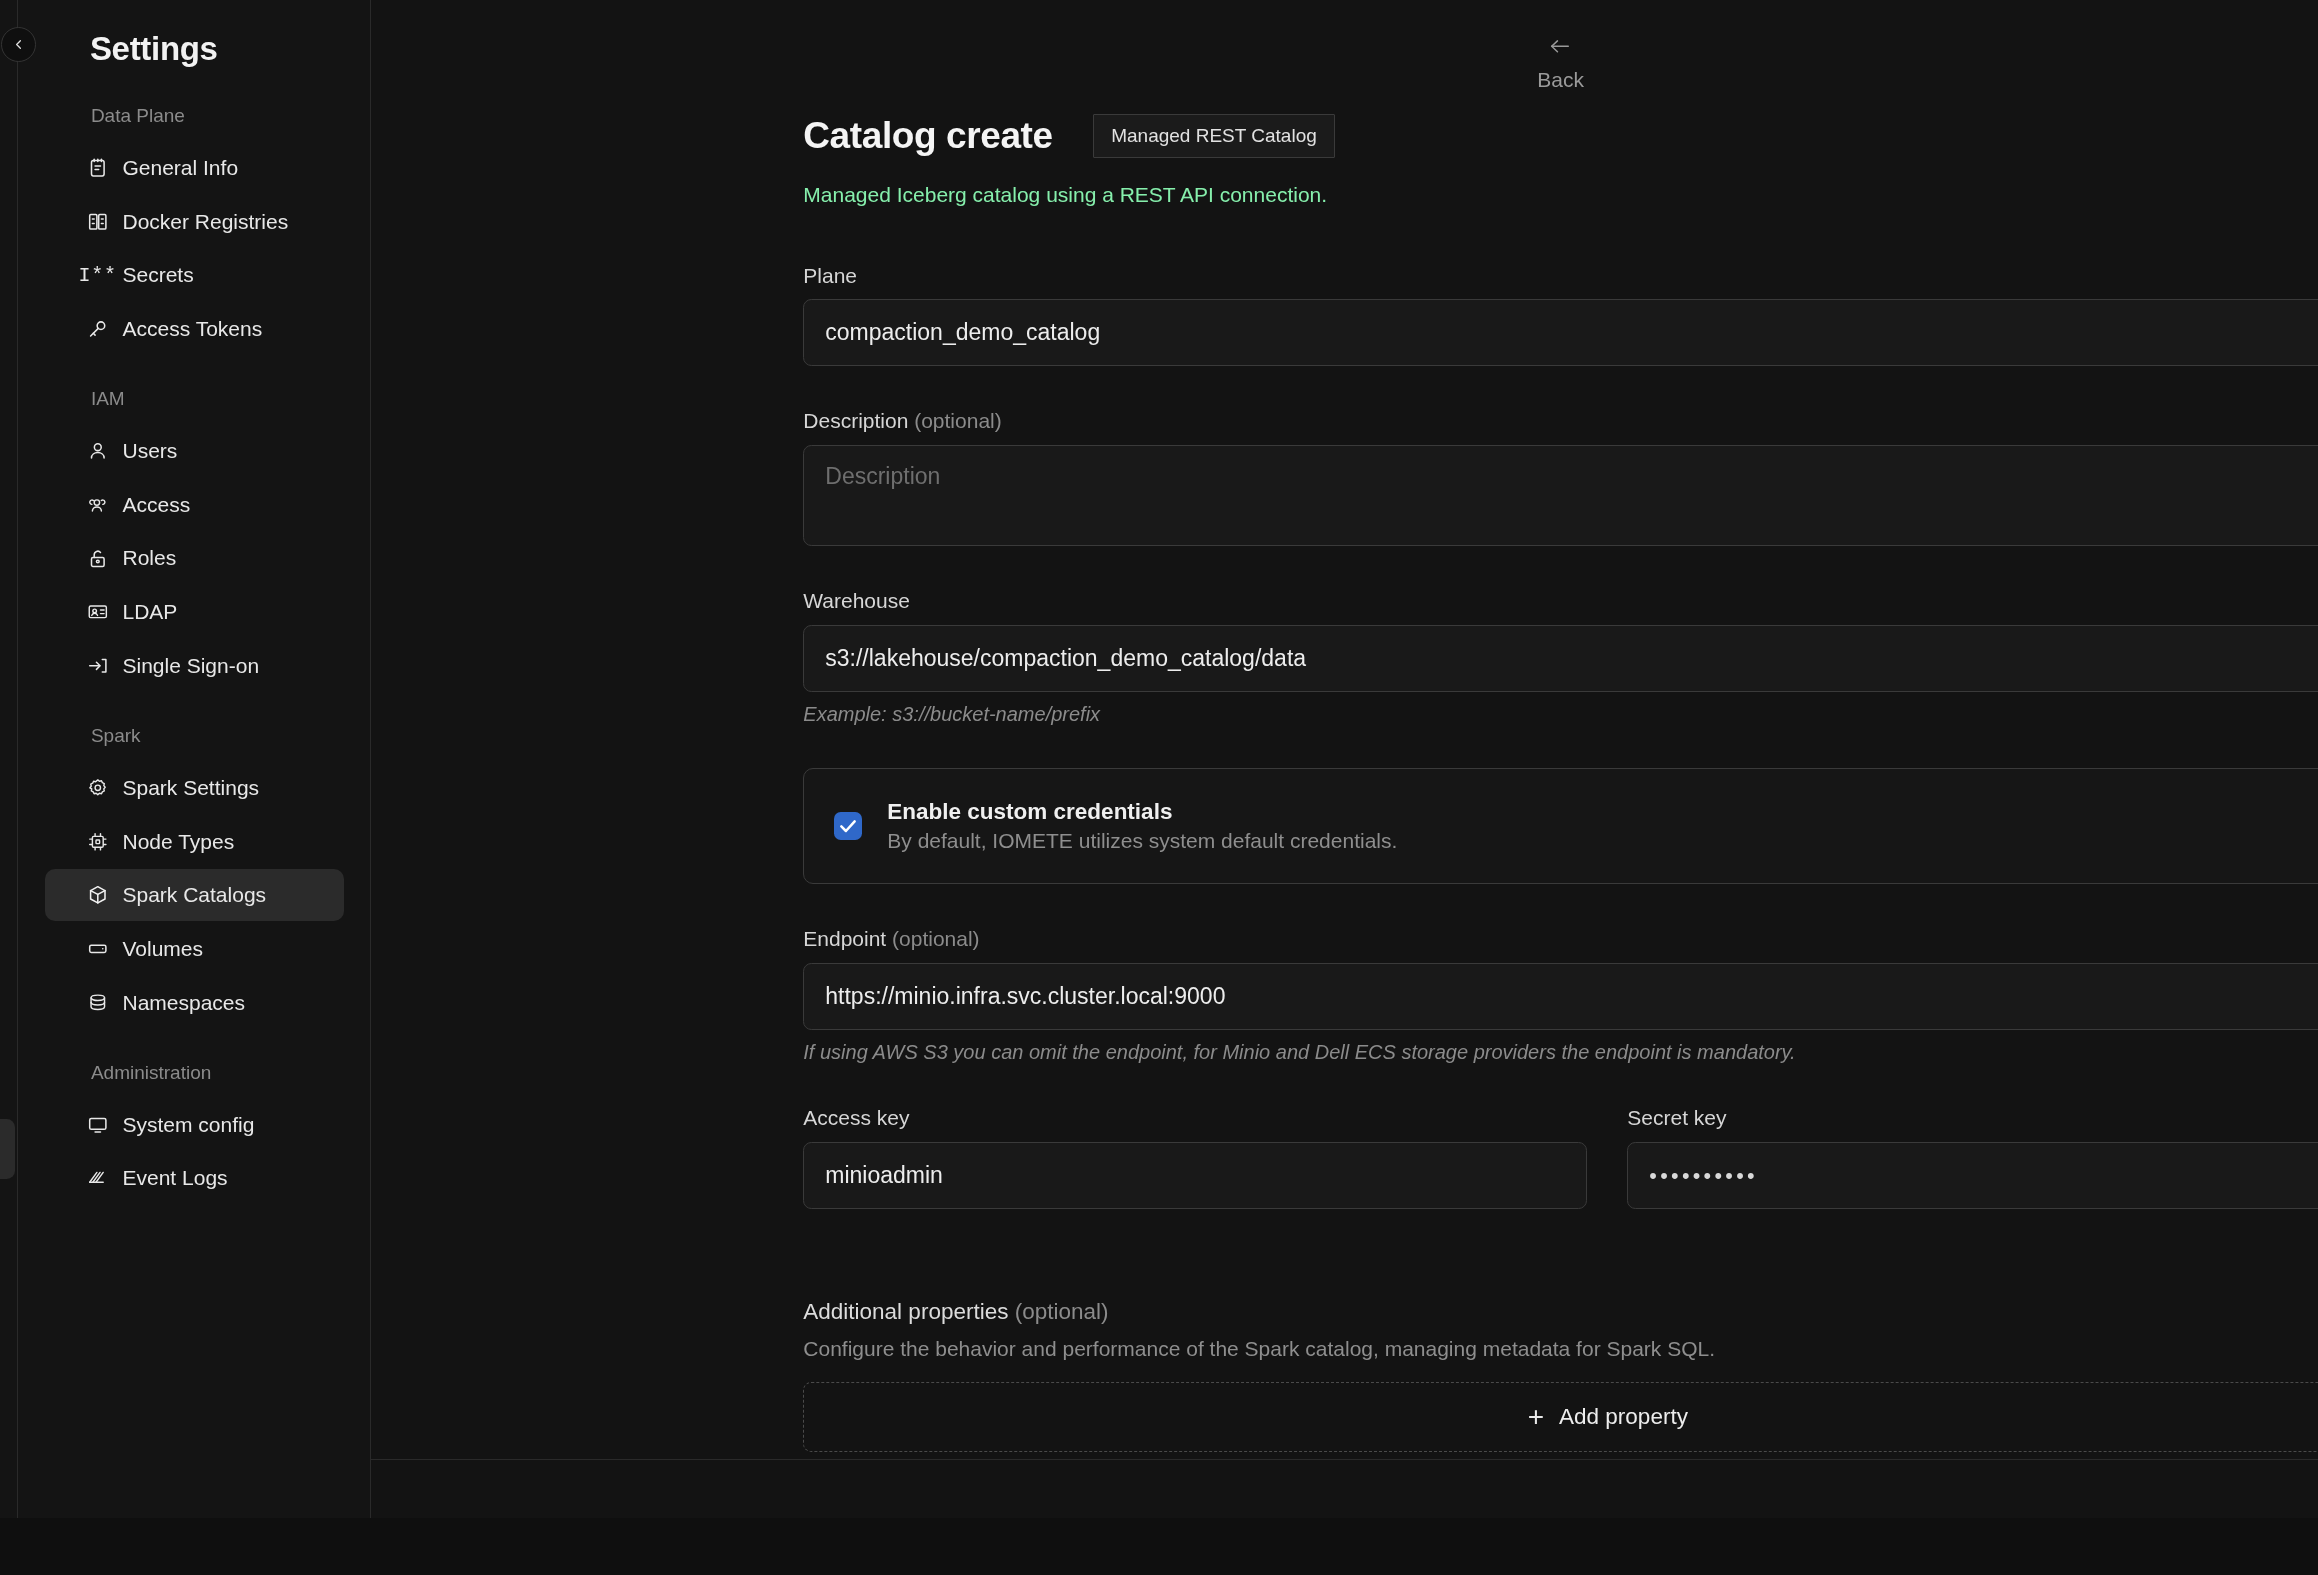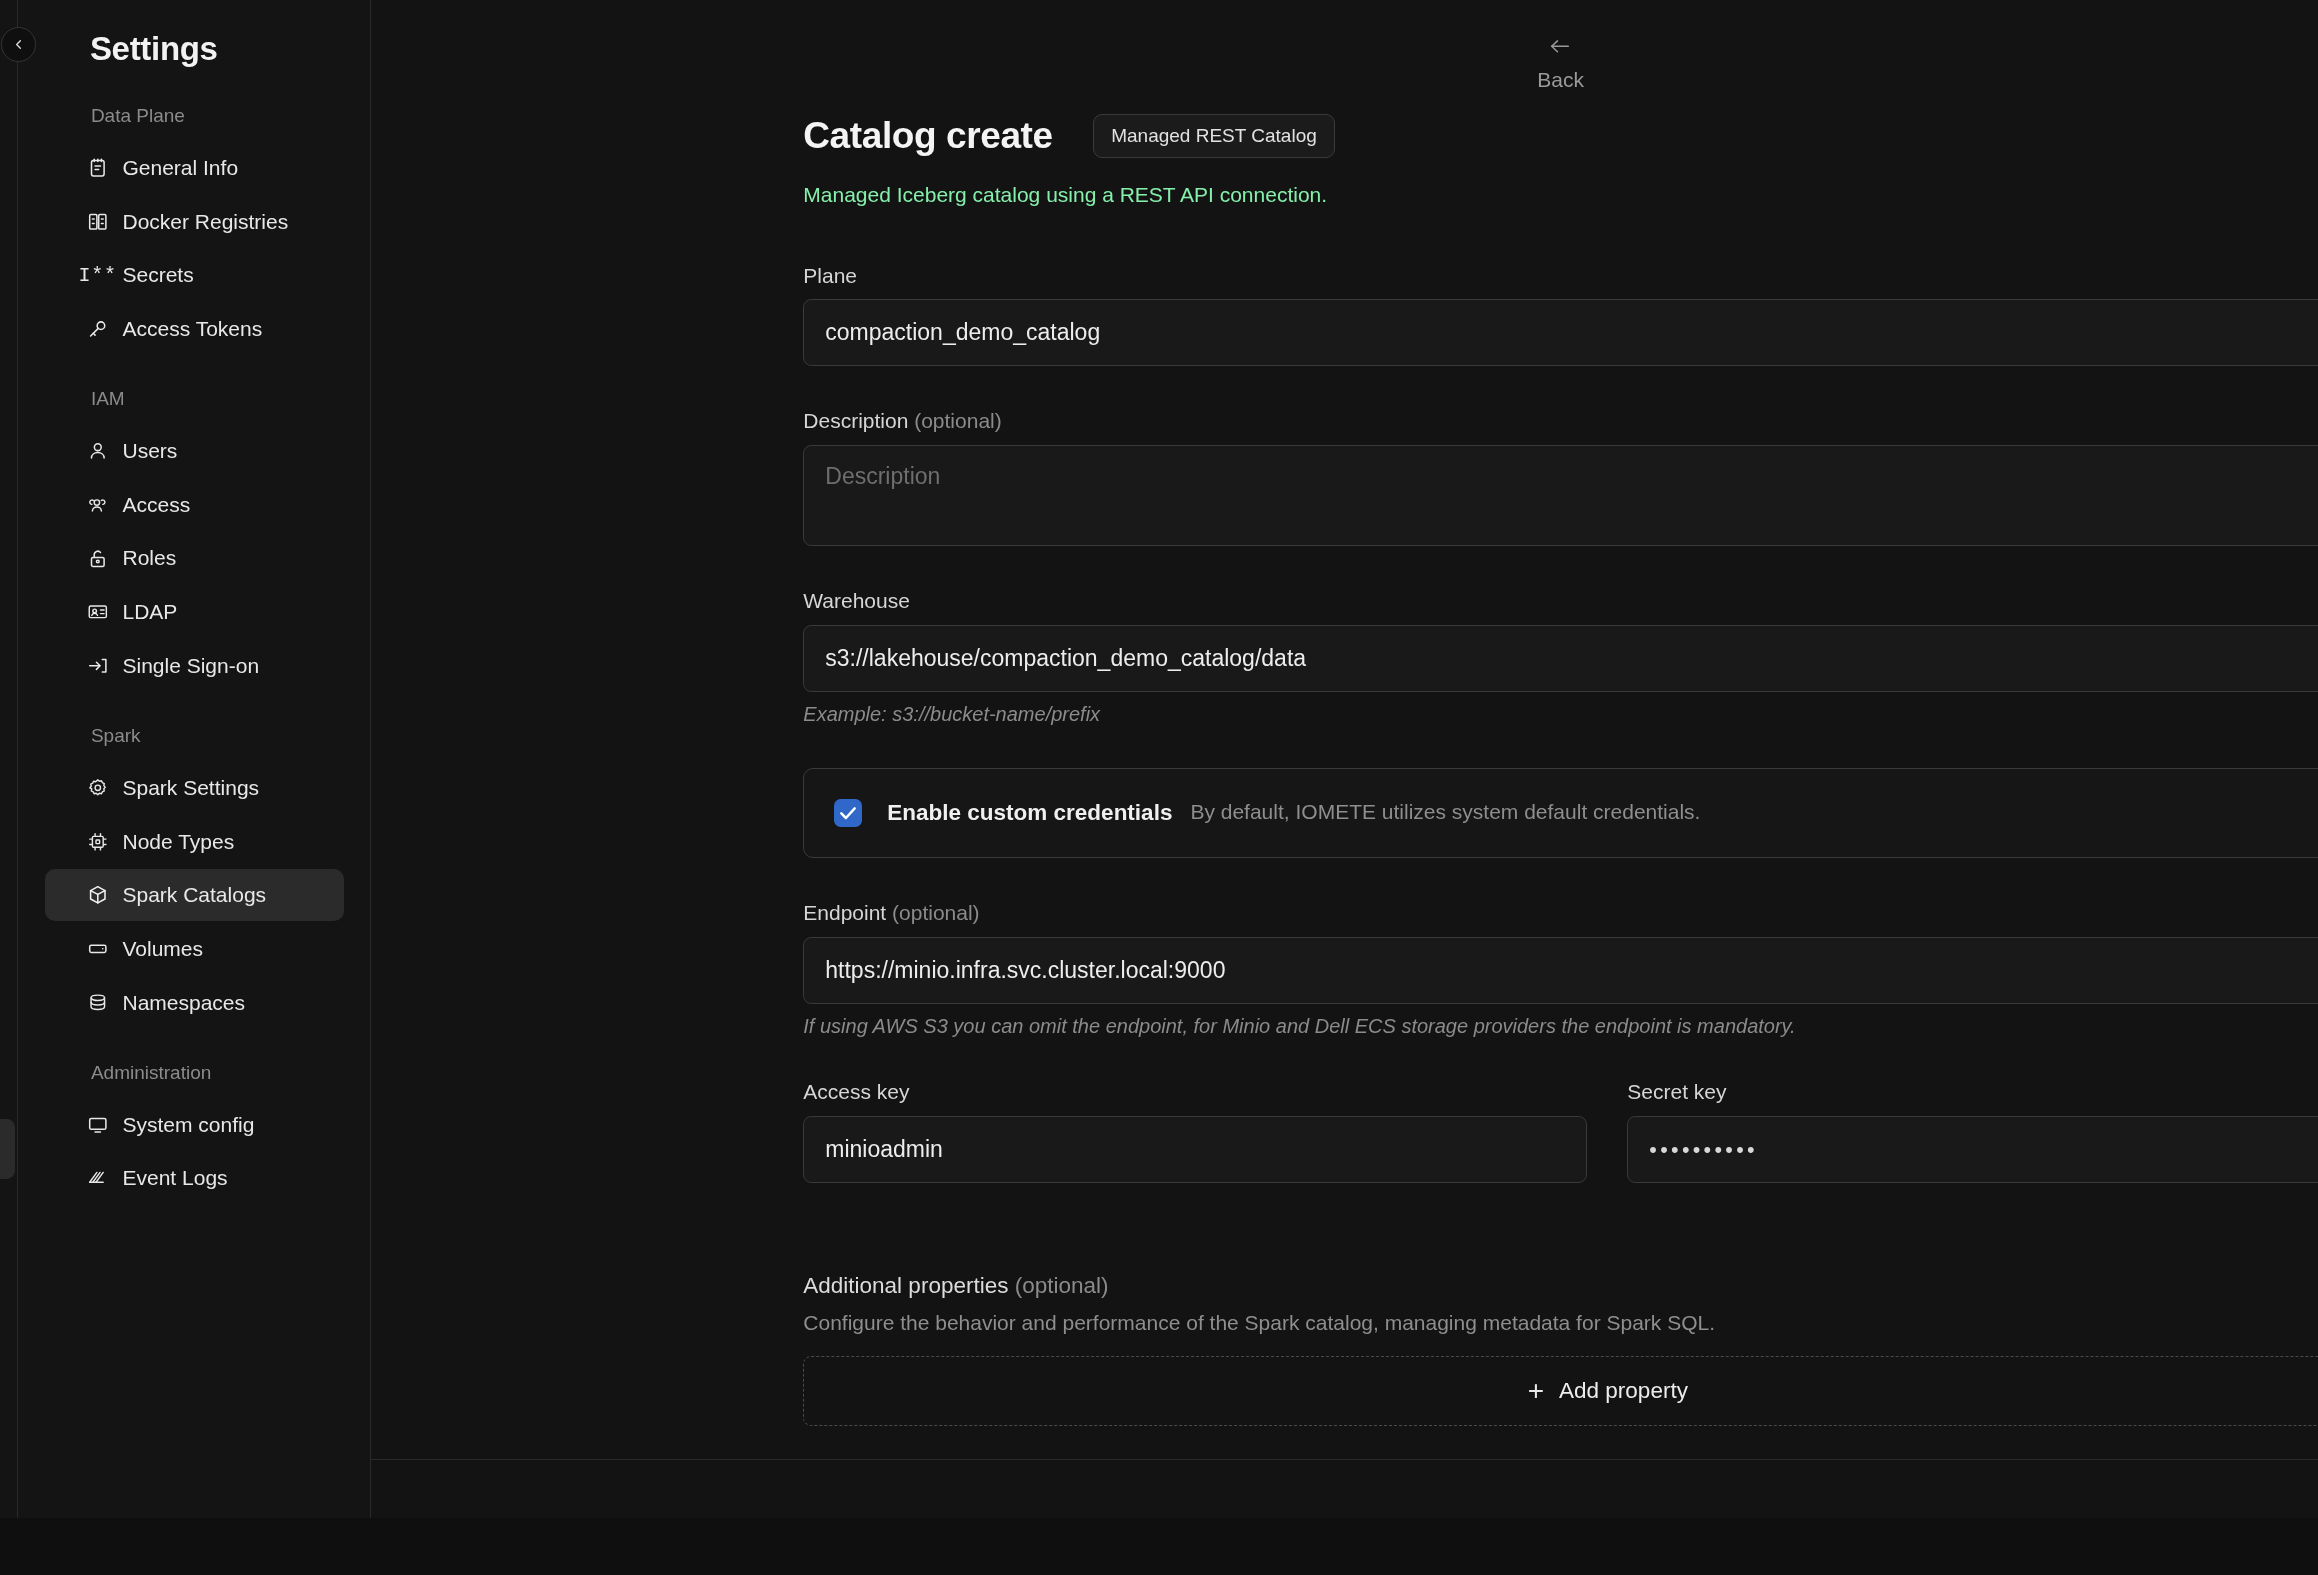--- a/index.html
+++ b/index.html
@@ -95,21 +95,21 @@
     flex-direction: column;
   }
   .back-row svg { width: 21.6px; height: 16.6px; }
 
   .title-row { display: flex; align-items: center; gap: 40px; }
   .page-title {
     font-size: 37px; font-weight: 700; color: #f4f4f4;
     letter-spacing: -0.4px;
   }
   .badge {
-    border: 0.8px solid #3a3a3a; border-radius: 9px;
+    border: 0.8px solid #3a3a3a; border-radius: 1px;
     background: #1b1b1b; color: #e2e2e2;
     font-size: 19px; padding: 10px 17.5px;
     white-space: nowrap;
   }
   .subtitle {
     font-size: 21px; color: #86efac; margin-top: 25px;
   }
 
   .form { margin-top: 57px; }
   .field { margin-bottom: 0; }
@@ -142,21 +142,21 @@
     padding: 30px 30px;
     display: flex; align-items: center; gap: 25px;
     margin-top: 42px;
   }
   .checkbox {
     width: 28px; height: 28px; flex: 0 0 28px;
     background: #2f68c9; border-radius: 6.7px;
     display: flex; align-items: center; justify-content: center;
   }
   .checkbox svg { width: 20px; height: 20px; }
-  .cred-texts { display: flex; flex-direction: row; gap: 18px; }
+  .cred-texts { display: flex; flex-direction: column; gap: 4px; }
   .cred-title { font-size: 22.5px; font-weight: 700; color: #f0f0f0; }
   .cred-sub { font-size: 21px; color: #8e8e8e; }
 
   .key-row { display: flex; gap: 40px; margin-top: 42px; }
   .key-col { width: 784px; }
   .key-col .input { width: 784px; }
   .dots { letter-spacing: 3.3px; font-size: 21.6px; color: #d8d8d8; }
 
   .props { margin-top: 90px; }
   .props-title { font-size: 22.5px; color: #dcdcdc; }

